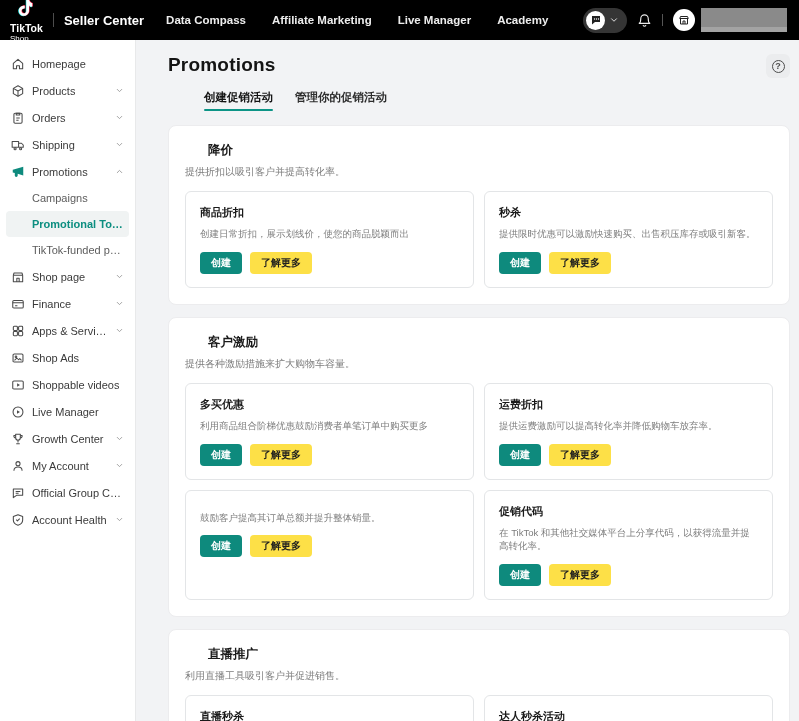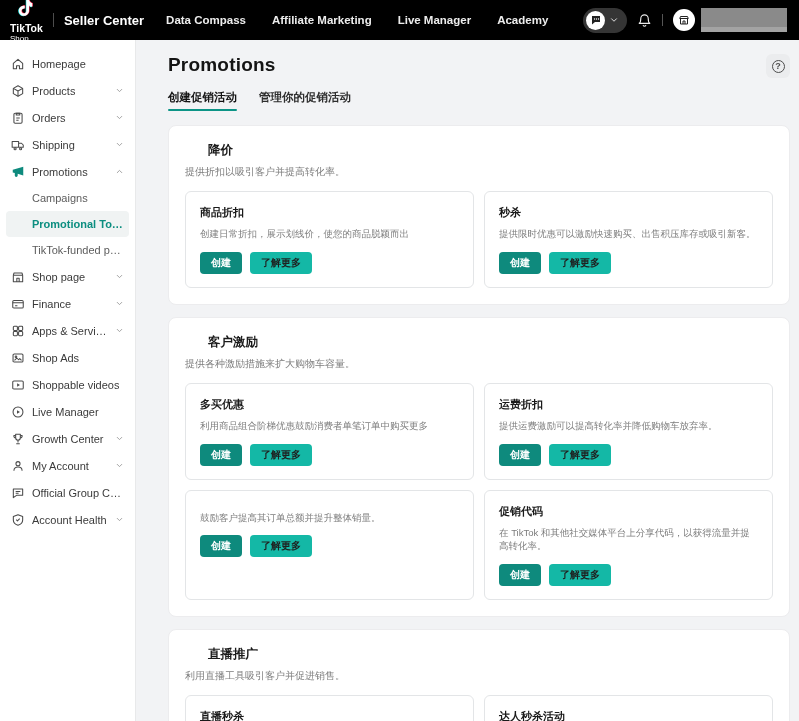--- a/index.html
+++ b/index.html
@@ -42,35 +42,35 @@
   .promo-ic { color:#0e8a7d !important; }
 
   
   .main { flex:1; overflow:hidden; padding:14px 9px 0 32px; }
   .main-header { display:flex; align-items:flex-start; justify-content:space-between; }
   .page-title { font-size:19px; font-weight:bold; color:#141414; letter-spacing:.2px; }
   .help-btn { width:24px; height:24px; border:none; background:#ebecee; border-radius:6px; display:flex; align-items:center; justify-content:center; cursor:pointer; }
   .help-glyph { width:13px; height:13px; border:1.2px solid #4d4d4d; border-radius:50%; color:#4d4d4d; font-size:9px; font-weight:bold; line-height:11px; text-align:center; display:block; }
   .tabs { display:flex; gap:22px; margin-top:12px; }
   .tab { font-size:11.5px; color:#2e2e2e; font-weight:600; padding-bottom:6px; cursor:pointer; position:relative; }
-  .tab.active { color:#141414; font-weight:bold; }
+  .tab.active { color:#141414; font-weight:bold;margin-left:36px; }
   .tab.active::after { content:""; position:absolute; left:0; right:0; bottom:0; height:2px; background:#0c9486; border-radius:1px; }
 
   .section { background:#fff; border:1px solid #ececee; border-radius:8px; padding:16px 16px 16px 16px; margin-top:12px; }
   .section:first-of-type { margin-top:14px; }
   .section-title { font-size:12.5px; font-weight:bold; color:#1a1a1a;padding-left:23px; }
   .section-sub { font-size:10px; color:#7d7d7d; margin-top:6px; }
   .cards { display:grid; grid-template-columns:1fr 1fr; gap:10px; margin-top:12px; }
   .card { border:1px solid #e3e5e7; border-radius:6px; padding:13px 14px; background:#fff; }
   .card-title { font-size:11px; font-weight:bold; color:#1a1a1a; }
   .card-desc { font-size:9.5px; color:#7d7d7d; margin-top:7px; line-height:1.45; }
   .card-actions { display:flex; gap:8px; margin-top:11px; }
   .btn { border:none; border-radius:4px; font-size:10px; padding:4px 11px; cursor:pointer; font-family:inherit; line-height:1.4; }
   .btn-primary { background:#0e8a7d; color:#fff; font-weight:bold; }
-  .btn-secondary { background:#14b8a6; color:#1f1f1f; font-weight:600; }
+  .btn-secondary { background:#fde047; color:#1f1f1f; font-weight:600; }
 
   svg { display:block; }
 </style>
 </head>
 <body>
 
 <div class="screen">
 
   <header class="topbar">
     <div class="logo">

